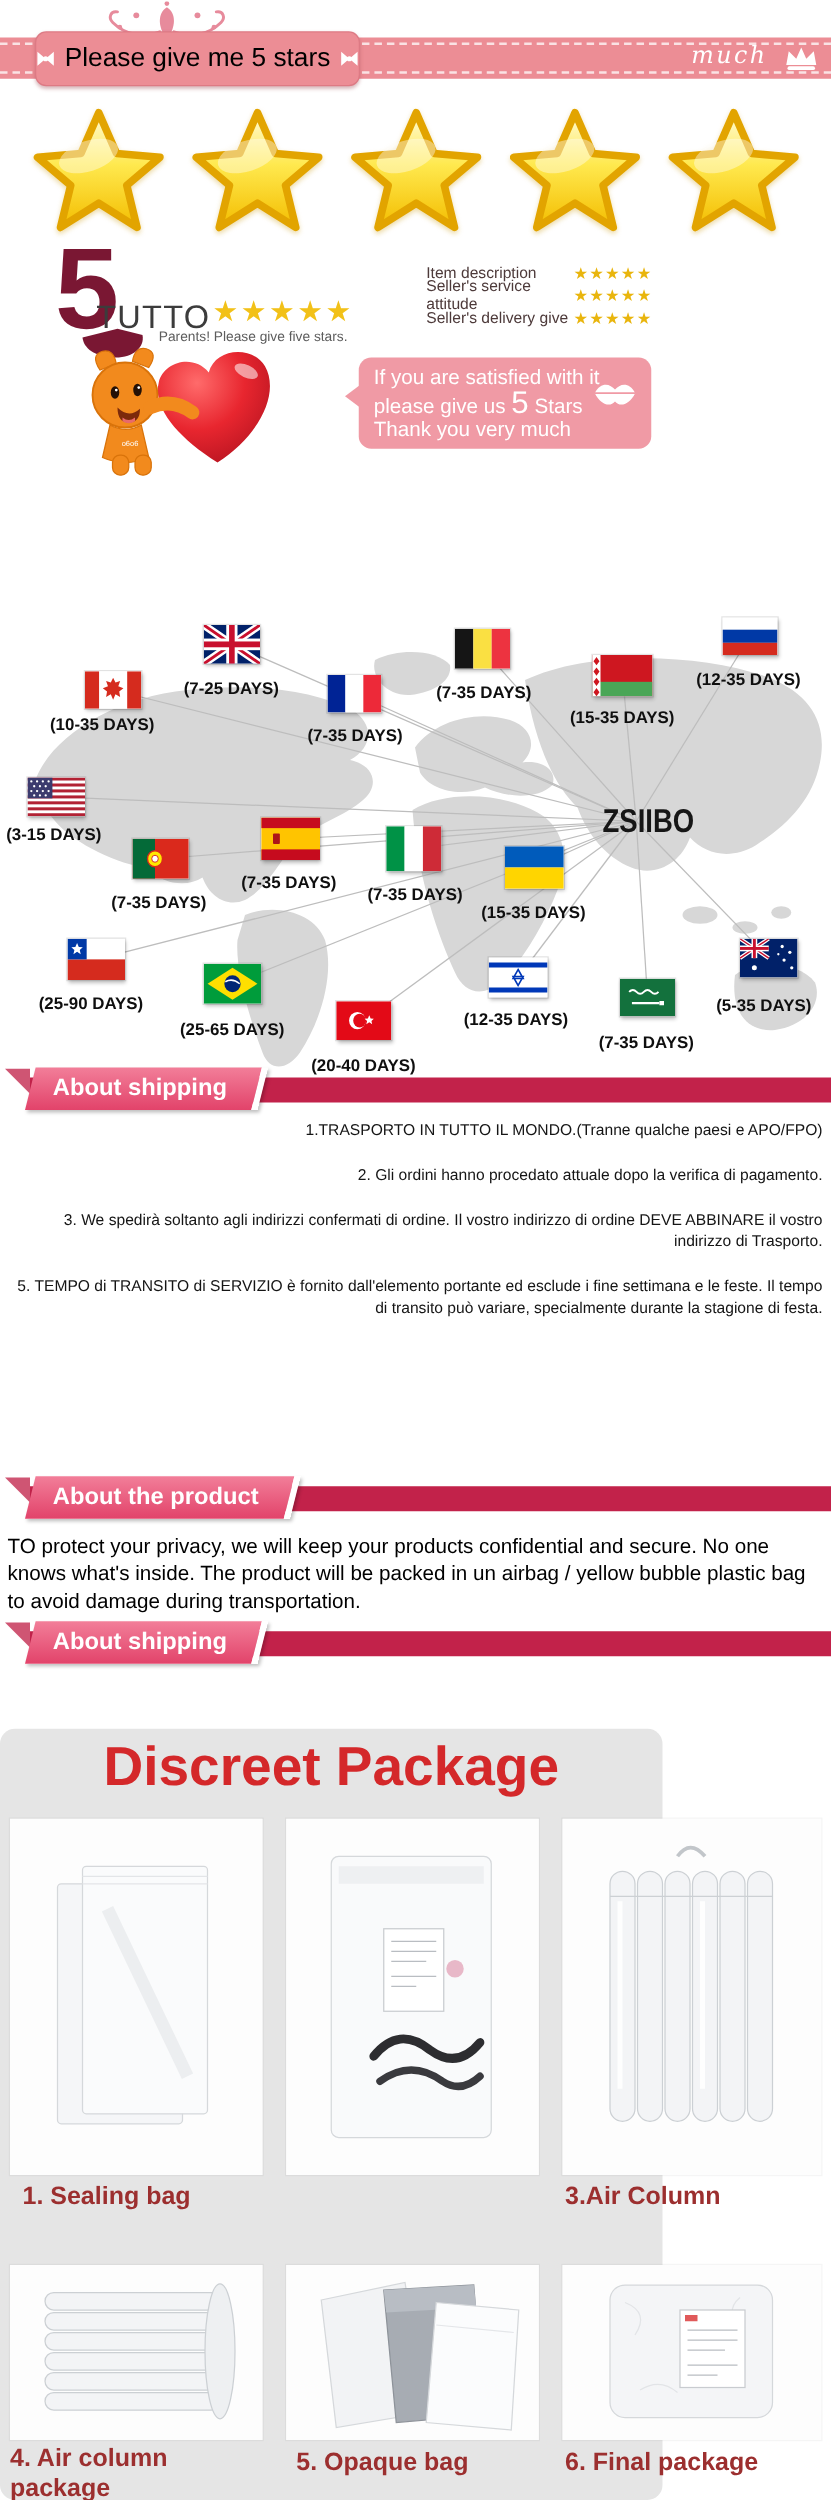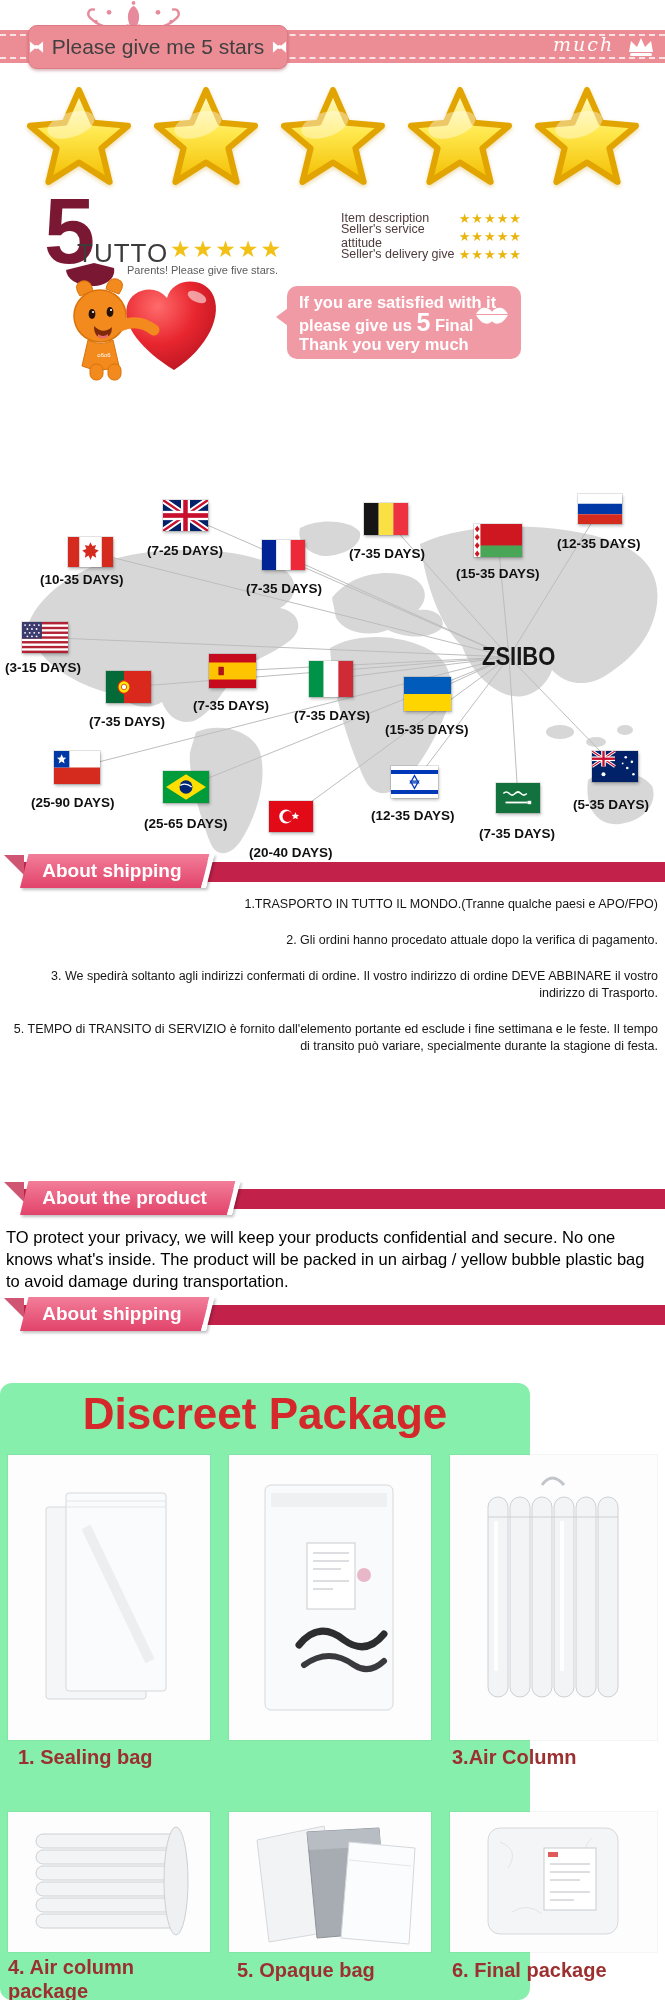--- a/index.html
+++ b/index.html
@@ -8,21 +8,21 @@
 
   
   .ornament{position:absolute;top:1px;left:76px;width:115px;height:32px;}
   .banner-bar{position:absolute;top:30px;left:0;width:665px;height:33px;background:#ec8d95;}
   .banner-bar:before,.banner-bar:after{content:"";position:absolute;left:0;right:0;
         border-top:2px dashed rgba(255,255,255,.75);}
   .banner-bar:before{top:4px}.banner-bar:after{bottom:4px}
   .banner-tag{position:absolute;top:25px;left:28px;width:258px;height:42px;background:#ec8d95;
         border:1px solid #dd7a84;border-radius:9px;box-shadow:0 2px 3px rgba(150,60,70,.35);
         display:flex;align-items:center;justify-content:center;gap:8px;}
-  .banner-tag .title{color:#404040;font-size:21px;white-space:nowrap;}
+  .banner-tag .title{color:#000000;font-size:21px;white-space:nowrap;}
   .bow{width:15px;height:14px;flex:0 0 auto;}
   .brand{position:absolute;top:33px;left:553px;color:#fff;font-family:"DejaVu Serif",serif;
         font-style:italic;font-size:19px;letter-spacing:2px;}
   .crown{position:absolute;top:36px;left:626px;width:30px;height:22px;}
 
   
   .stars-strip{position:absolute;top:84px;left:26px;width:614px;display:flex;justify-content:space-between;}
   .big-star{width:106px;height:102px;filter:drop-shadow(0 2px 2px rgba(200,150,0,.35));}
 
   
@@ -36,21 +36,21 @@
   .rating-row{display:flex;justify-content:space-between;align-items:center;height:18px;}
   .rating-label{font-size:12.5px;color:#4d3a3a;}
   .rating-stars{font-size:13px;color:#e9b50d;letter-spacing:1px;}
 
   
   .mascot{position:absolute;top:274px;left:56px;width:170px;height:108px;}
   .bubble{position:absolute;top:286px;left:287px;width:234px;height:73px;background:#f09aa5;
         border-radius:10px;padding:7px 12px;box-sizing:border-box;}
   .bubble:before{content:"";position:absolute;left:-11px;top:22px;width:0;height:0;
         border:9px solid transparent;border-right:12px solid #f09aa5;border-left:0;}
-  .bubble .bl{color:#fff;font-size:16.5px;line-height:19.5px;white-space:nowrap;font-weight:bold;}
+  .bubble .bl{color:#fff;font-size:16.5px;line-height:19.5px;white-space:nowrap;}
   .big5{font-size:25px;line-height:19px;}
   .kiss{position:absolute;right:10px;top:15px;width:38px;height:27px;}
 
   
   #map-art{position:absolute;top:480px;left:0;width:665px;height:385px;}
   .flag{position:absolute;box-shadow:0 0 0 1px rgba(0,0,0,.10),1px 2px 3px rgba(0,0,0,.25);background:#fff;}
   .flag svg{display:block;width:100%;height:100%;}
   .flag-label{position:absolute;font-size:13.5px;font-weight:bold;color:#0f0f0f;white-space:nowrap;}
   .map-brand{position:absolute;top:644px;left:482px;font-size:22px;font-weight:800;color:#161616;
         transform:scaleY(1.2);letter-spacing:0px;}
@@ -67,21 +67,21 @@
         display:inline-flex;align-items:center;padding:0 24px 0 18px;}
   .ribbon .flagshape span{display:block;transform:skewX(14deg);color:#fff;font-size:19px;font-weight:bold;white-space:nowrap;}
 
   
   .textblock1{position:absolute;top:896px;left:8px;width:650px;color:#151515;font-size:12.5px;line-height:17px;text-align:right;}
   .textblock1 p{margin:0 0 19px 0;white-space:pre-line;}
   .product-text{position:absolute;top:1226px;left:6px;width:655px;font-size:16.5px;line-height:22px;color:#000;}
   .shipping2-text{position:absolute;top:1341px;left:6px;width:656px;font-size:11.5px;line-height:13.5px;color:#151515;}
 
   
-  .package{position:absolute;top:1383px;left:0;width:530px;height:617px;background:#86efac;border-radius:12px;}
+  .package{position:absolute;top:1383px;left:0;width:530px;height:617px;background:#e5e5e5;border-radius:12px;}
   .package-title{position:absolute;top:6px;left:0;width:100%;text-align:center;
         font-size:44px;font-weight:bold;color:#d4282a;}
   .card{position:absolute;background:#fdfdfd;box-shadow:0 0 0 1px rgba(0,0,0,.04);}
   .card svg{display:block;width:100%;height:100%;}
   .card-label{position:absolute;font-size:20px;font-weight:bold;color:#9c2f2f;line-height:24px;}
 </style>
 </head>
 <body>
 
 <div id="page">
@@ -216,21 +216,21 @@
     <path d="M42,60 q5,4 10,0 l0,3 q-5,3 -10,0Z" fill="#e86a6a"></path>
     <path d="M32,66 q13,7 25,0 l6,26 q-19,8 -37,0 Z" fill="#f28a1d" stroke="#d9730a"></path>
     <path d="M64,52 q18,-8 34,4" stroke="#f28a1d" stroke-width="11" stroke-linecap="round" fill="none"></path>
     <rect x="34" y="90" width="13" height="16" rx="6" fill="#f28a1d" stroke="#d9730a"></rect>
     <rect x="52" y="90" width="13" height="16" rx="6" fill="#f28a1d" stroke="#d9730a"></rect>
     <text x="48" y="83" font-size="6" fill="#fff" text-anchor="middle" font-family="Liberation Sans,sans-serif">o6o6</text>
   </svg>
 
   <div class="bubble">
     <div class="bl">If you are satisfied with it</div>
-    <div class="bl"><span>please give us </span><span class="big5">5</span><span> Final</span></div>
+    <div class="bl"><span>please give us </span><span class="big5">5</span><span> Stars</span></div>
     <div class="bl">Thank you very much</div>
     <svg class="kiss" viewBox="0 0 40 28">
       <path d="M3,14 C8,4 16,6 20,11 C24,6 32,4 37,14 C32,24 24,26 20,21 C16,26 8,24 3,14 Z" fill="#fff"></path>
       <path d="M3,14 L37,14" stroke="#f09aa5" stroke-width="1.3"></path>
     </svg>
   </div>
 
   <svg id="map-art" viewBox="0 0 665 385">
     <g fill="#d7d7d7">
       <path d="M28,145 C40,110 90,78 150,72 C200,66 250,72 282,88 C300,100 298,118 280,128 C300,132 305,150 288,162 C270,176 250,180 235,196 C222,212 212,232 196,240 C182,246 168,238 162,222 C150,230 130,228 118,214 C95,212 60,195 45,178 C35,166 26,158 28,145 Z"></path>

